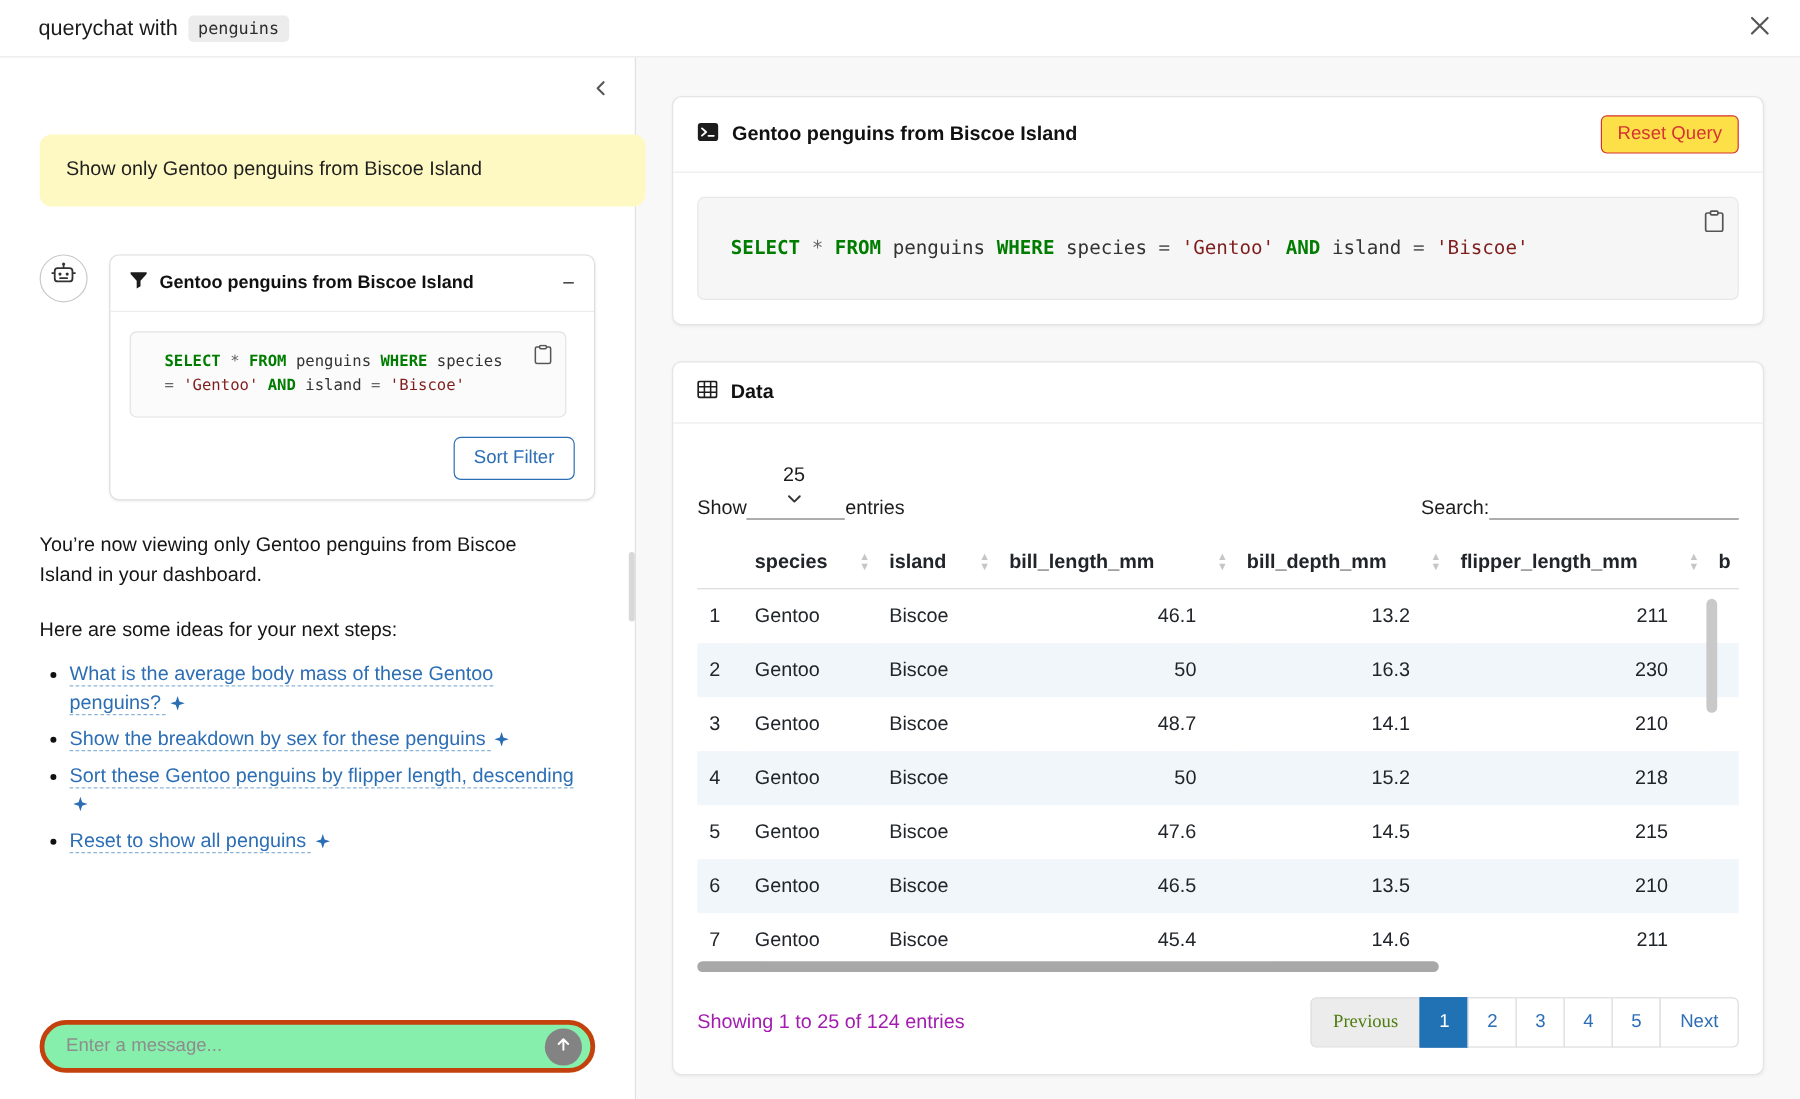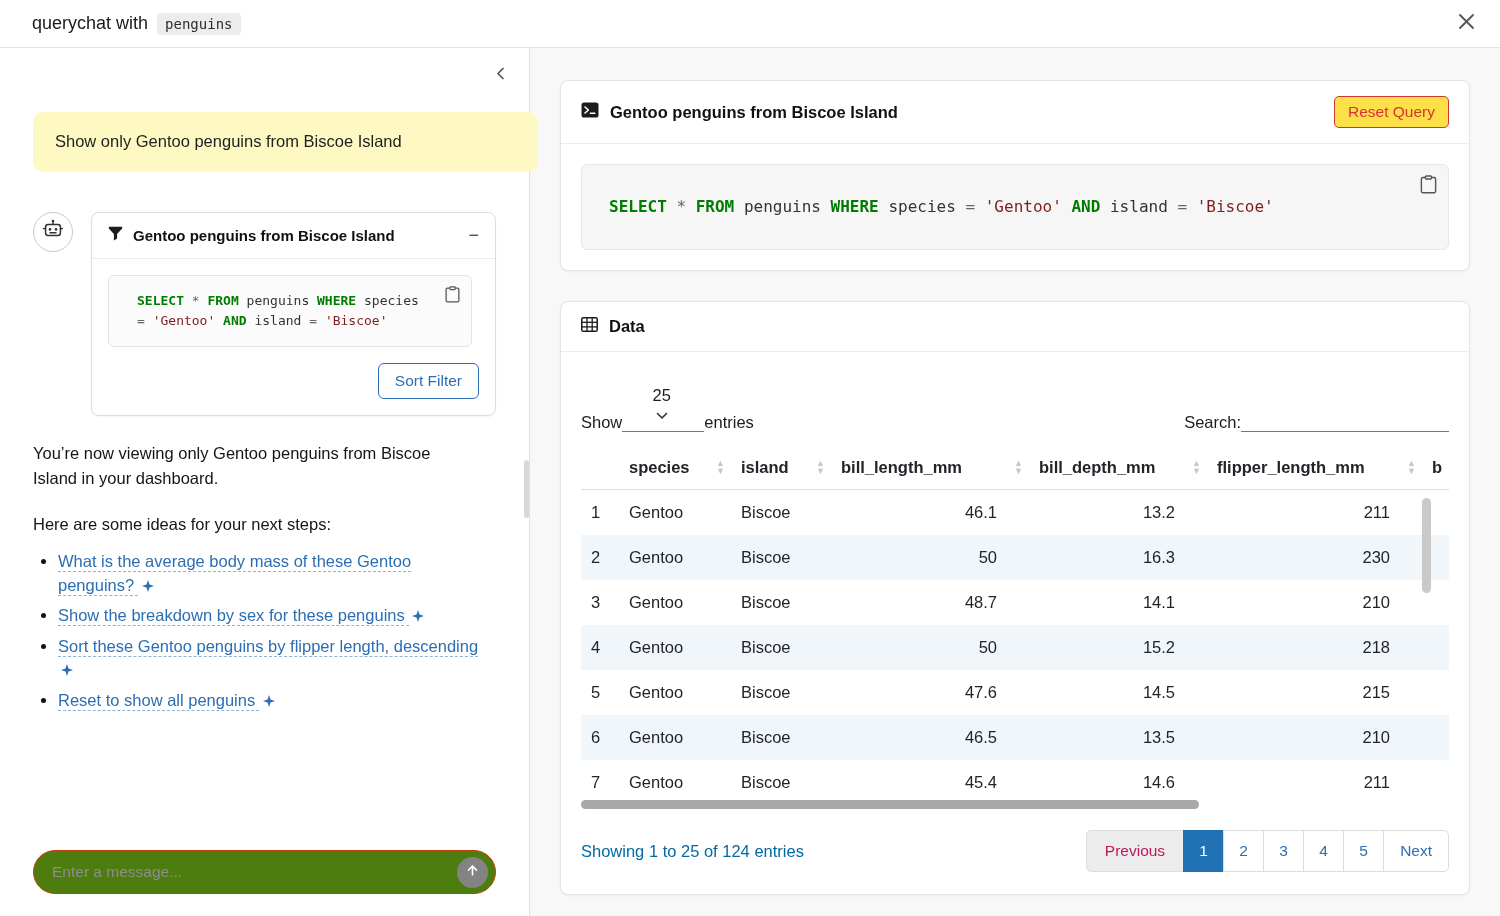--- a/index.html
+++ b/index.html
@@ -54,22 +54,22 @@
 
   .para { font-size: 16.5px; line-height: 1.52; color: #151515; margin-top: 25px; width: 440px; }
   .para + .para { margin-top: 21px; }
   ul.suggestions { margin: 13px 0 0 0; padding-left: 25px; width: 448px; }
   ul.suggestions li { font-size: 16.5px; line-height: 1.42; margin-bottom: 7px; color: #111; }
   a.suggestion { color: #2c6eb4; text-decoration: underline dashed; text-decoration-thickness: 1px;
     text-decoration-color: #8ab4d8; text-underline-offset: 4px; cursor: pointer; }
   .star-icon { margin-left: 3px; vertical-align: -1px; }
 
   .chat-input { position: absolute; left: 33px; right: 33px; bottom: 22px; height: 44px;
-    border: 1px solid #c2410c; border-radius: 22px; display: flex; align-items: center;
-    padding: 0 7px 0 18px; background: #4d7c0f; }
+    border: 4px solid #c2410c; border-radius: 22px; display: flex; align-items: center;
+    padding: 0 7px 0 18px; background: #86efac; }
   .chat-input input { flex: 1; border: none; outline: none; font-size: 15.5px; background: transparent;
     font-family: inherit; color: #222; }
   .chat-input input::placeholder { color: #8d8d8d; }
   .send-btn { width: 31px; height: 31px; flex: none; border: none; border-radius: 50%;
     background: #838383; display: flex; align-items: center; justify-content: center; cursor: pointer; }
 
   
   .card { background: #fff; border: 1px solid #e4e4e4; border-radius: 8px;
     box-shadow: 0 1px 3px rgba(0,0,0,.05); }
   .card-header { display: flex; align-items: center; gap: 11px; padding: 15px 20px;
@@ -104,28 +104,28 @@
   td.idx { padding-left: 10px; }
   tbody tr:nth-child(even) td { background: #f1f6fb; }
 
   .hscrollbar { position: absolute; left: 0; bottom: 5px; width: 618px; height: 9px;
     background: #a8a8a8; border-radius: 5px; cursor: pointer; }
   .vscrollbar { position: absolute; right: 18px; top: 50px; width: 9px; height: 95px;
     background: #c9c9c9; border-radius: 5px; cursor: pointer; }
 
   
   .table-footer { display: flex; justify-content: space-between; align-items: center; margin-top: 16px; }
-  .table-info { font-size: 16.5px; color: #0369a1; }
+  .table-info { font-size: 16.5px; color: #a21caf; }
   .pagination { display: flex; }
   .page-btn { background: #fff; border: 1px solid #ddd; color: #2c6eb4; font-size: 15.5px;
     min-width: 41px; height: 42px; padding: 0 13px; margin-left: -1px; cursor: pointer;
     font-family: inherit; }
   .page-btn:first-child { margin-left: 0; border-radius: 5px 0 0 5px; padding: 0 18px; }
   .page-btn:last-child { border-radius: 0 5px 5px 0; padding: 0 16px; }
-  .page-btn.disabled { background: #ececec; color: #be185d; cursor: default; }
+  .page-btn.disabled { background: #ececec; color: #4d7c0f; cursor: default; font-family: Liberation Serif, serif; }
   .page-btn.active { background: #2171b5; border-color: #2171b5; color: #fff; }
 </style>
 </head>
 <body>
 
 <div class="topbar">
   <div class="title">
     <span>querychat with</span>
     <code>penguins</code>
   </div>

